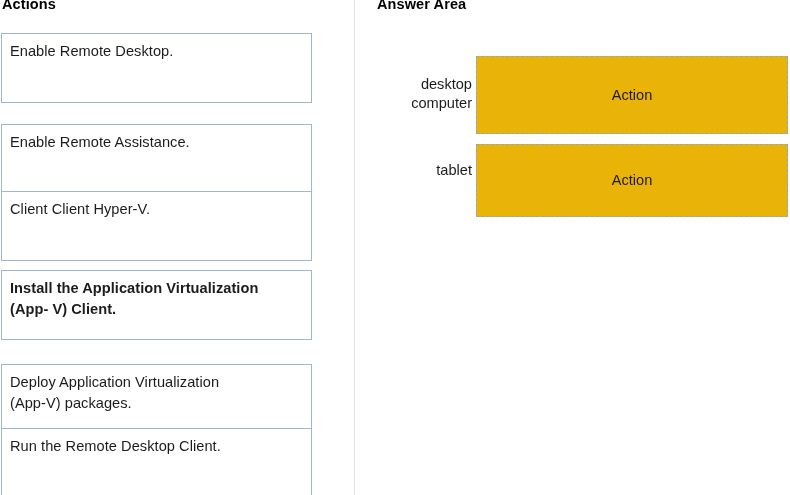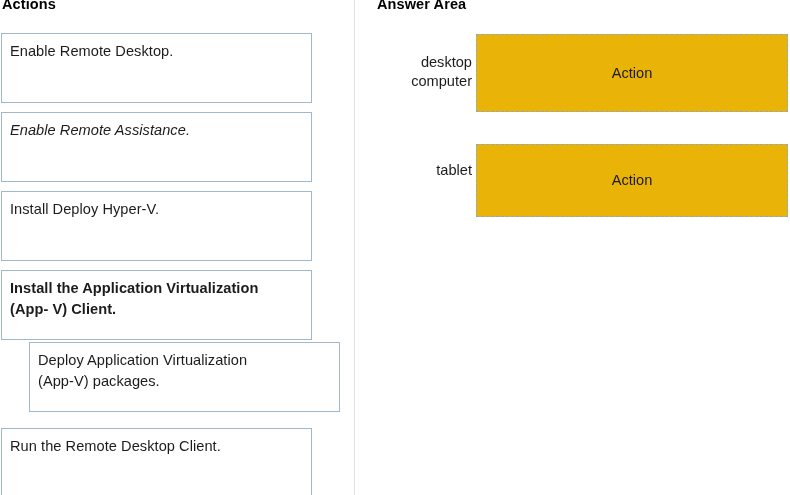--- a/index.html
+++ b/index.html
@@ -113,47 +113,47 @@
 <div class="col-heading" id="answer-heading">Answer Area</div>
 
 <div id="pane-divider"></div>
 
 <div id="actions-list">
 
   <div class="action-card" style="top:33px;  height:70px;">
     <div class="action-card-label">Enable Remote Desktop.</div>
   </div>
 
-  <div class="action-card" style="top:112px; height:70px;font-style:italic;">
+  <div class="action-card" style="top:124px; height:70px;">
     <div class="action-card-label">Enable Remote Assistance.</div>
   </div>
 
   <div class="action-card" style="top:191px; height:70px;">
-    <div class="action-card-label">Install Deploy Hyper-V.</div>
+    <div class="action-card-label">Client Client Hyper-V.</div>
   </div>
 
   <div class="action-card" style="top:270px; height:70px;font-weight:bold;">
     <div class="action-card-label">Install the Application Virtualization
 (App- V) Client.</div>
   </div>
 
-  <div class="action-card" style="top:342px; height:70px;margin-left:28px;">
+  <div class="action-card" style="top:364px; height:70px;">
     <div class="action-card-label">Deploy Application Virtualization
 (App-V) packages.</div>
   </div>
 
   <div class="action-card" style="top:428px; height:70px;">
     <div class="action-card-label">Run the Remote Desktop Client.</div>
   </div>
 
 </div>
 
 <div id="answer-area">
 
-  <div class="answer-row" style="top:34px; height:78px;">
+  <div class="answer-row" style="top:56px; height:78px;">
     <div class="answer-row-label" style="top:19px;">desktop
 computer</div>
     <div class="answer-dropzone" style="top:0; height:78px;">
       <span class="answer-dropzone-text">Action</span>
     </div>
   </div>
 
   <div class="answer-row" style="top:144px; height:73px;">
     <div class="answer-row-label" style="top:17px;">tablet</div>
     <div class="answer-dropzone" style="top:0; height:73px;">

